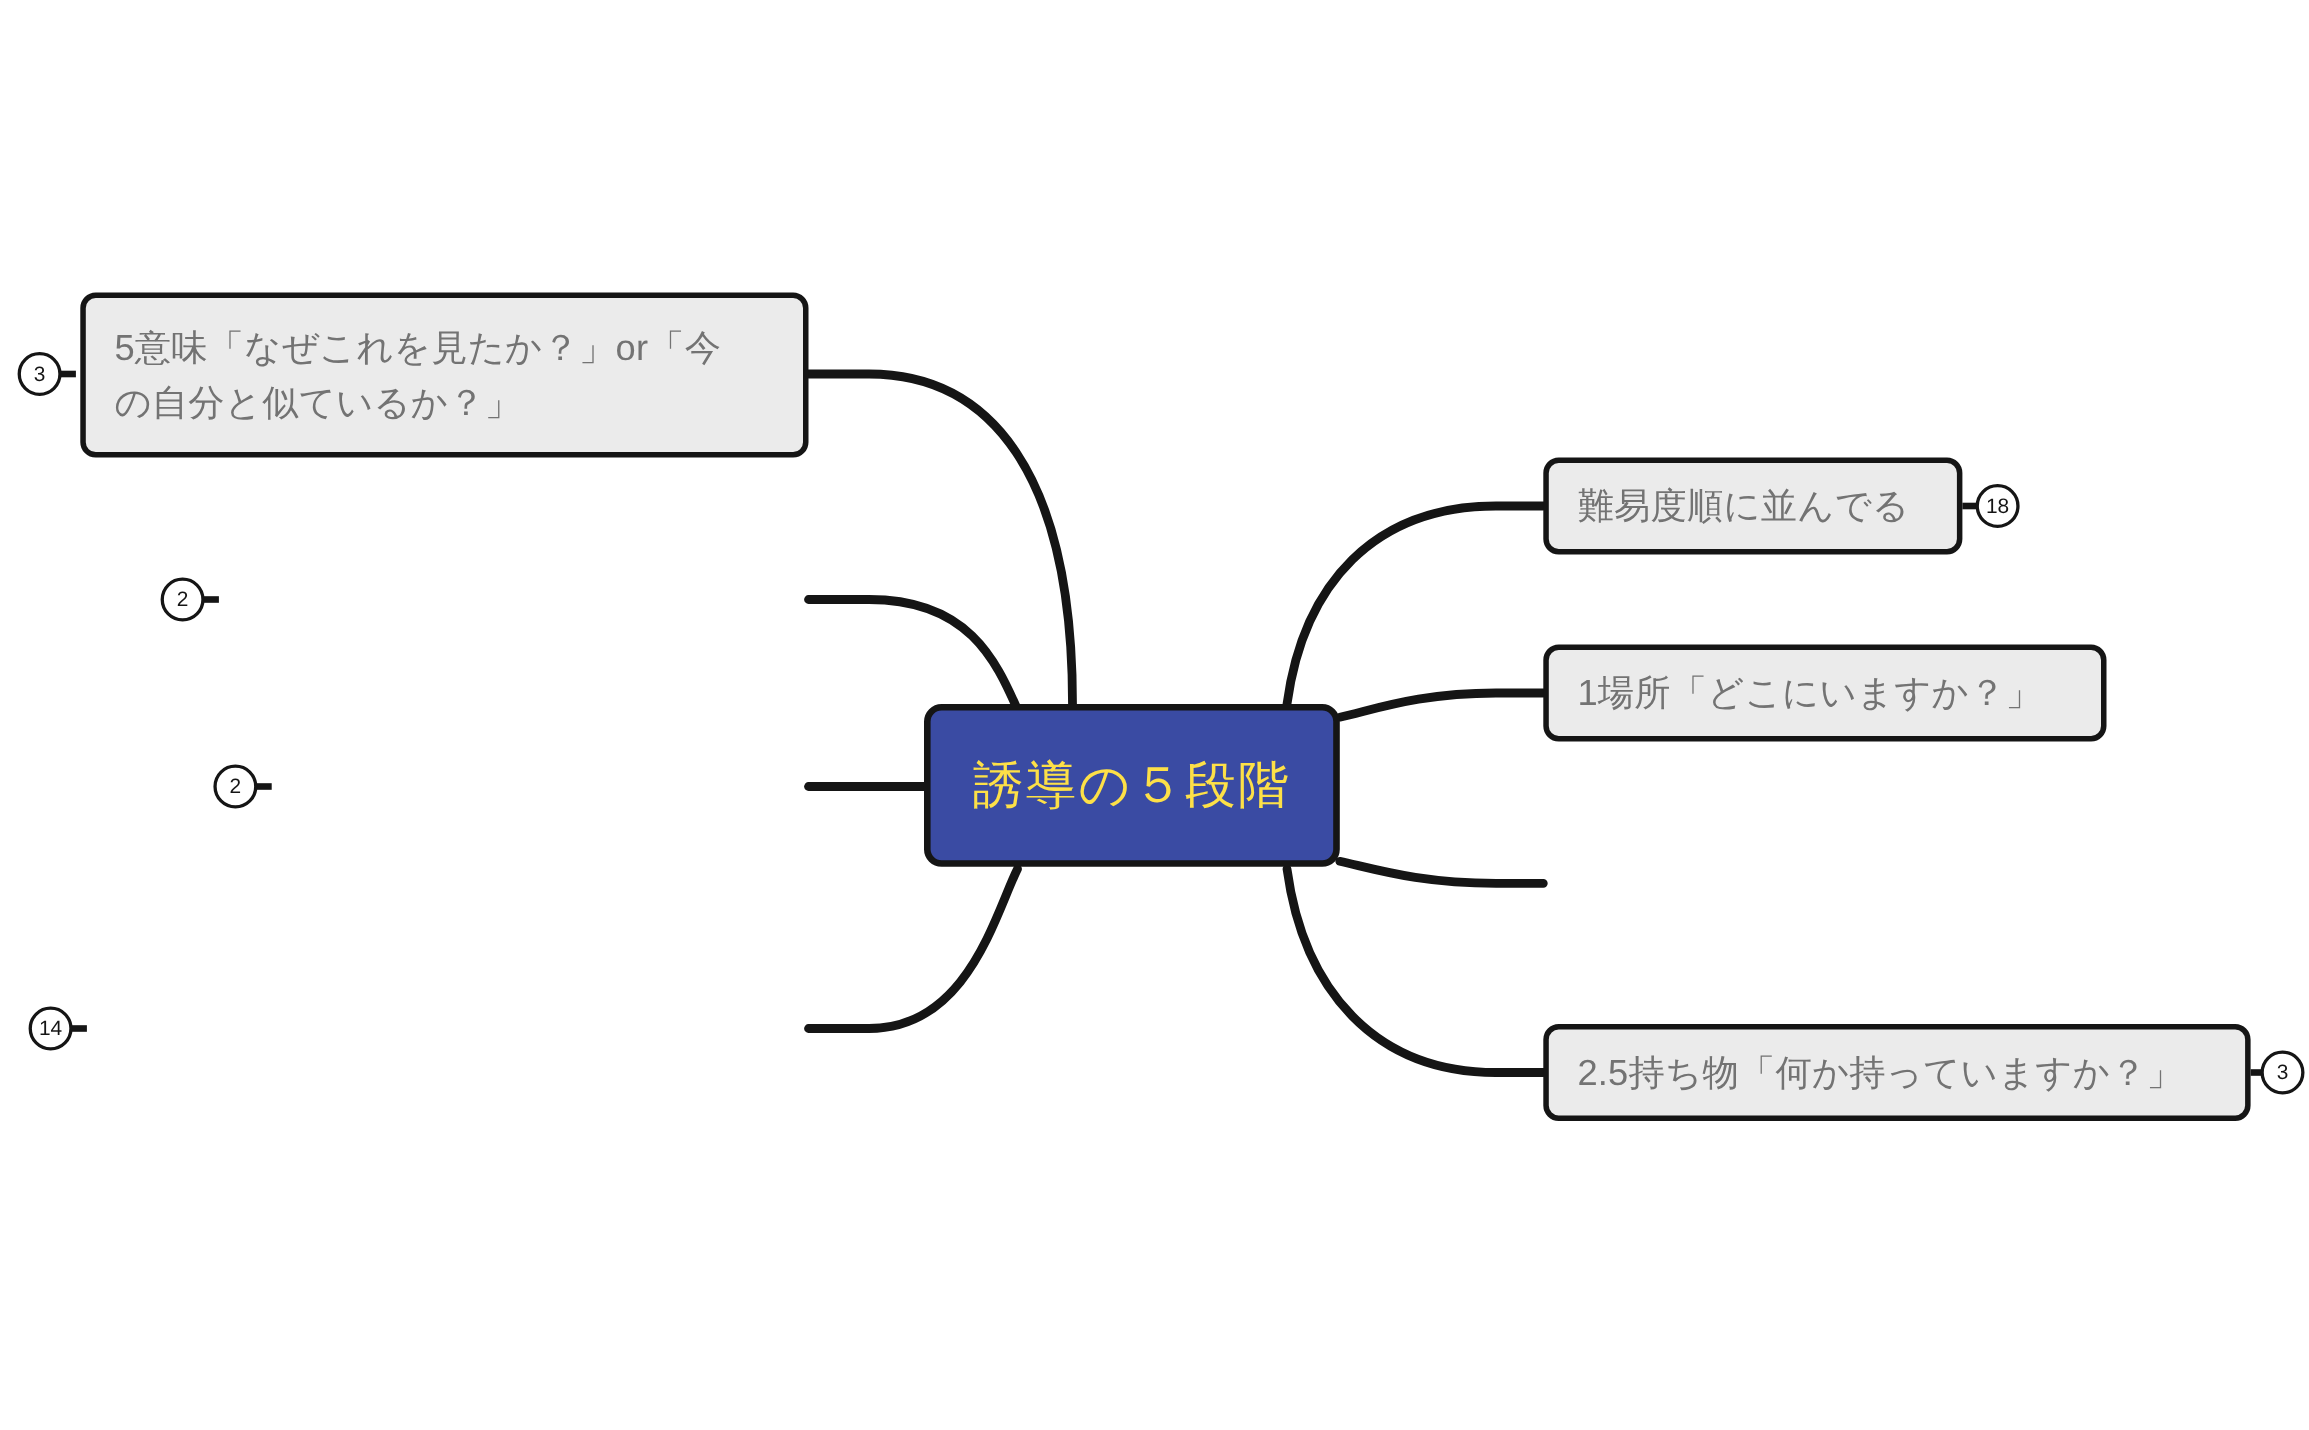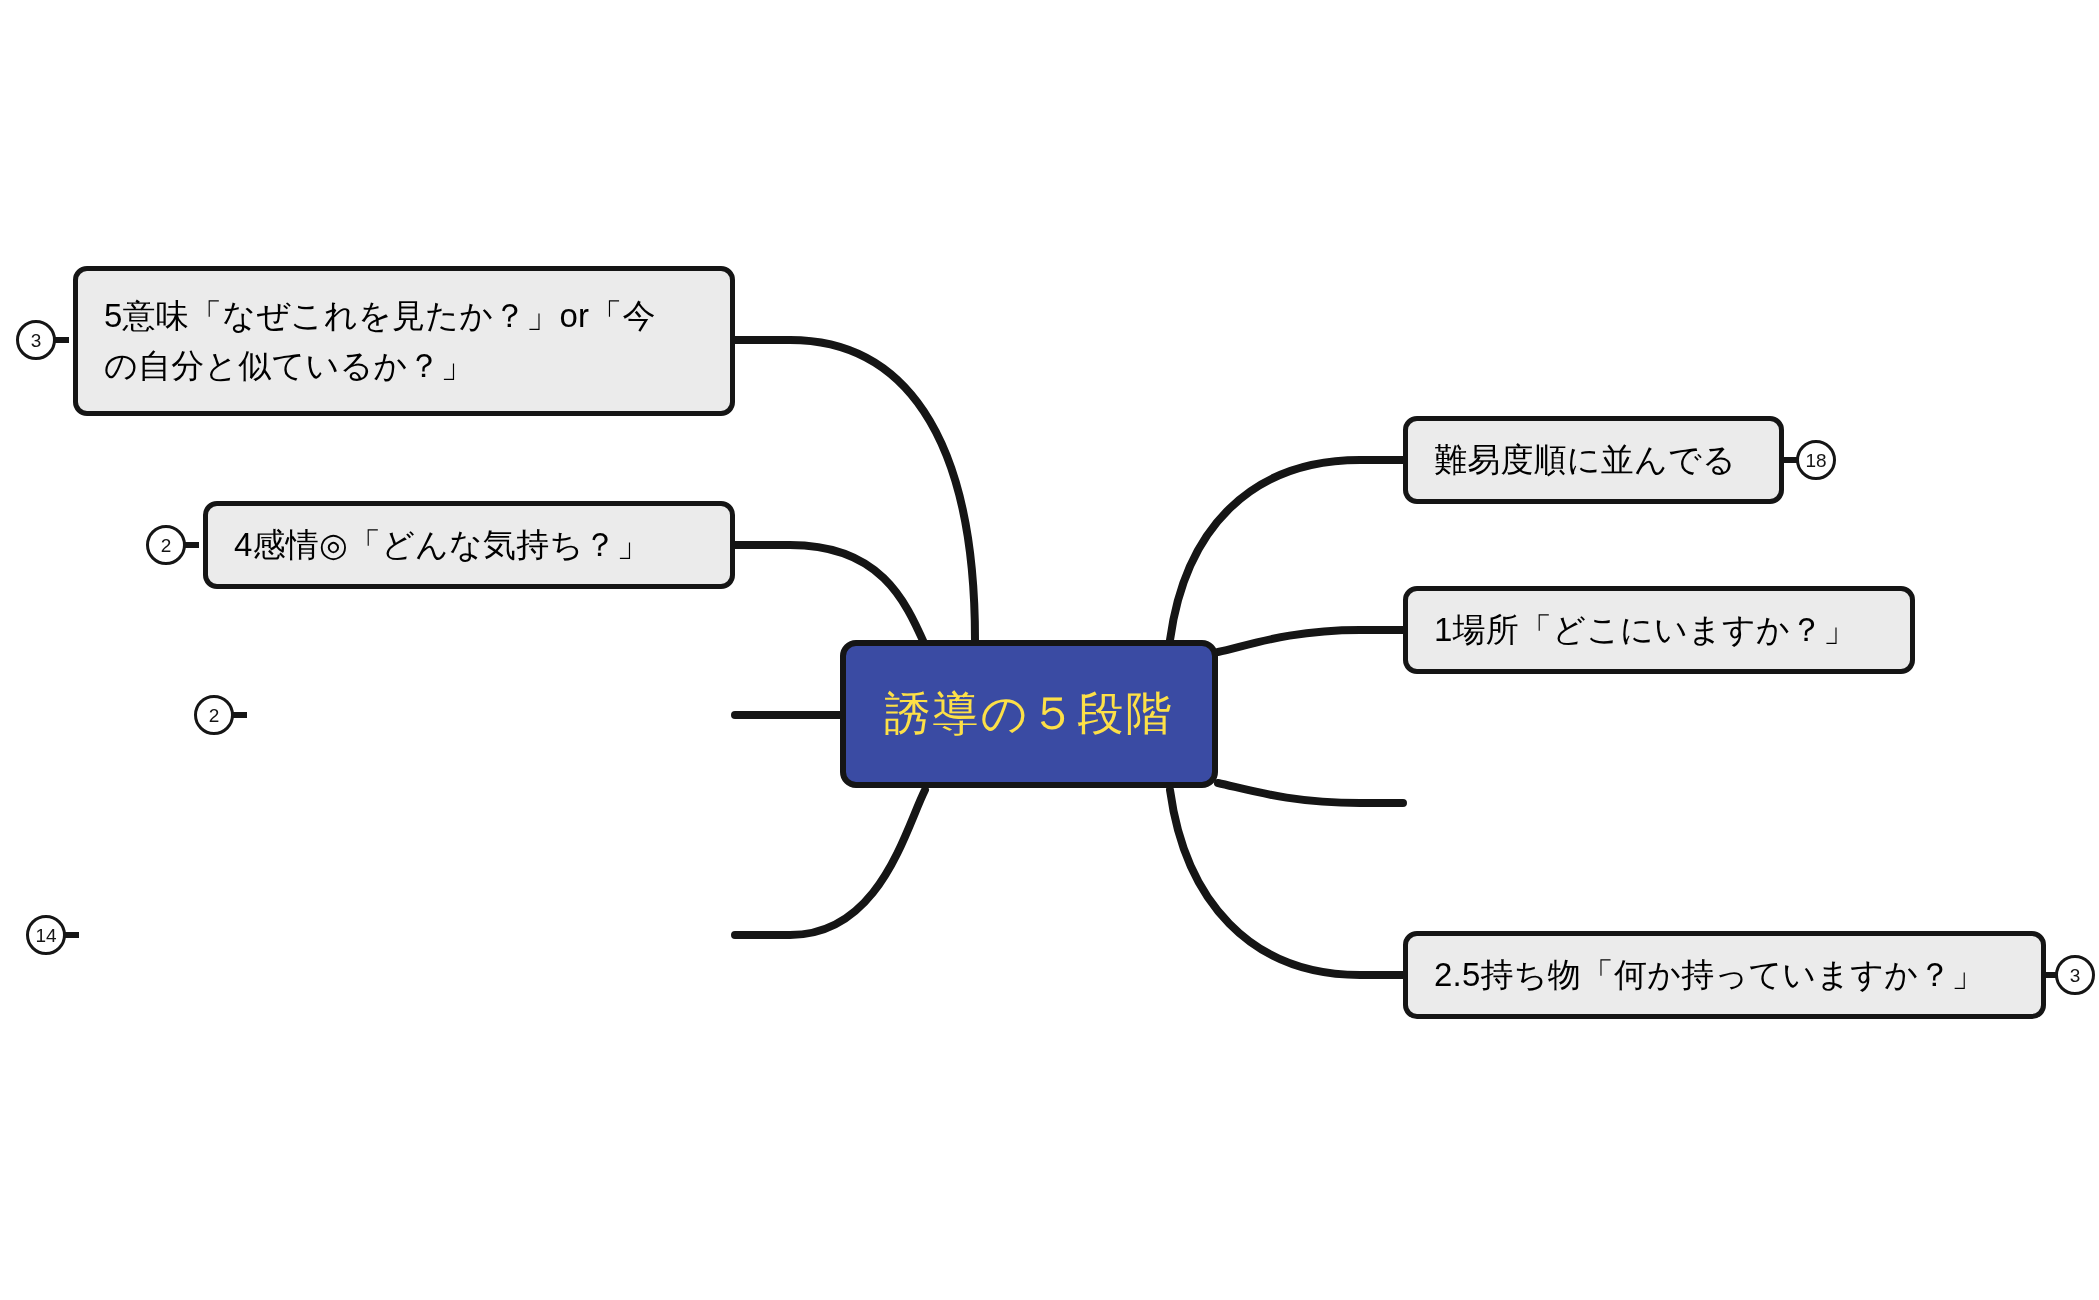--- a/index.html
+++ b/index.html
@@ -32,21 +32,21 @@
 
   .node {
     position: absolute;
     box-sizing: border-box;
     background: #ebebeb;
     border: 5px solid #151515;
     border-radius: 14px;
     display: flex;
     align-items: center;
     padding: 0 26px;
-    color: #000000;
+    color: #737373;
     font-size: 33px;
     line-height: 1.52;
     letter-spacing: 0.2px;
     white-space: pre-line;
   }
 
   .node.central {
     background: #3a4ba3;
     border: 6px solid #151515;
     border-radius: 16px;
@@ -112,23 +112,20 @@
 
   <div class="node" style="left:73px; top:266px; width:662px; height:150px;">
     <span>5意味「なぜこれを見たか？」or「今
 の自分と似ているか？」</span>
   </div>
   <div class="badge-stub" style="left:55px; top:337px;"></div>
   <div class="badge" style="left:16px; top:320px;">
     <span>3</span>
   </div>
 
-  <div class="node" style="left:203px; top:501px; width:532px; height:88px;">
-    <span>4感情◎「どんな気持ち？」</span>
-  </div>
   <div class="badge-stub" style="left:185px; top:542px;"></div>
   <div class="badge" style="left:146px; top:525px;">
     <span>2</span>
   </div>
 
   <div class="badge-stub" style="left:233px; top:712px;"></div>
   <div class="badge" style="left:194px; top:695px;">
     <span>2</span>
   </div>
 

